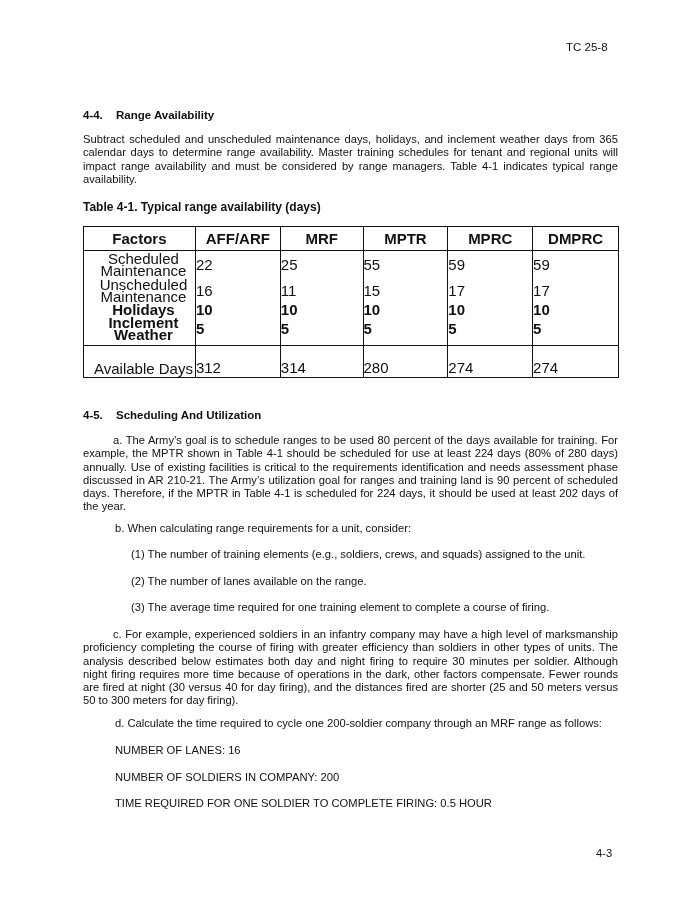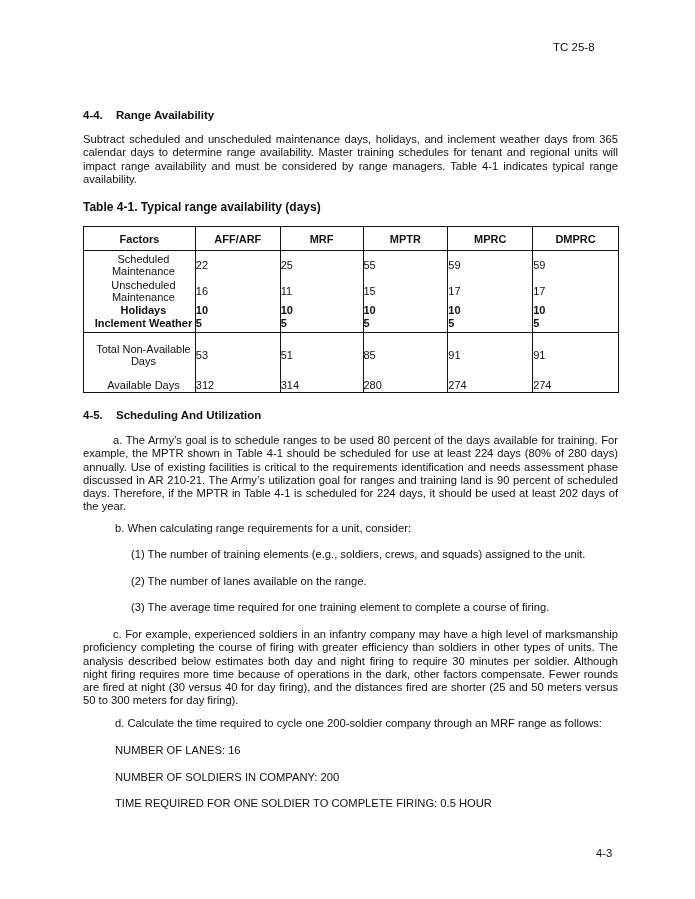--- a/index.html
+++ b/index.html
@@ -1,31 +1,31 @@
 <!DOCTYPE html>
 <html><head>
 <meta charset="utf-8">
 <style>
   html, body { margin: 0; padding: 0; background: #ffffff; }
   body {
     width: 695px; height: 899px; position: relative; overflow: hidden;
     font-family: "Liberation Sans", sans-serif; color: #111111; font-size: 11.2px;
   }
   .abs { position: absolute; }
-  .header-id { top: 41px; left: 553px; font-size: 11.5px; }
+  .header-id { top: 41px; left: 566px; font-size: 11.5px; }
   .section-title { font-weight: bold; font-size: 11.5px; }
   .section-title .num { display: inline-block; width: 33px; }
   .para { left: 83px; width: 535px; text-align: justify; line-height: 13.3px; }
   .para.indent-first { text-indent: 30px; }
   .caption { font-weight: bold; font-size: 12px; }
   .line { left: 83px; line-height: 13.3px; white-space: nowrap; text-align: center; }
 
   table.t {
     position: absolute; left: 83px; top: 226px; width: 536px;
-    border-collapse: collapse; font-size: 11px;
+    border-collapse: collapse; font-size: 15px;
   }
   table.t td, table.t th {
     border-left: 1.5px solid #111; border-right: 1.5px solid #111;
     padding: 0; vertical-align: middle;
   }
   table.t thead th {
     border-top: 1.5px solid #111; border-bottom: 1.5px solid #111;
     height: 23px; font-weight: bold; text-align: center;
   }
   table.t td.label { text-align: center; padding-left: 8px; line-height: 12.5px; }
@@ -99,28 +99,20 @@
     <tr class="r-short last">
       <td class="label">Inclement Weather</td>
       <td class="val">5</td>
       <td class="val">5</td>
       <td class="val">5</td>
       <td class="val">5</td>
       <td class="val">5</td>
     </tr>
   </tbody>
   <tbody class="g2">
-    <tr>
-      <td class="label">Total Non-Available Days</td>
-      <td class="val">53</td>
-      <td class="val">51</td>
-      <td class="val">85</td>
-      <td class="val">91</td>
-      <td class="val">91</td>
-    </tr>
     <tr class="avail">
       <td class="label">Available Days</td>
       <td class="val">312</td>
       <td class="val">314</td>
       <td class="val">280</td>
       <td class="val">274</td>
       <td class="val">274</td>
     </tr>
   </tbody>
 </table>

